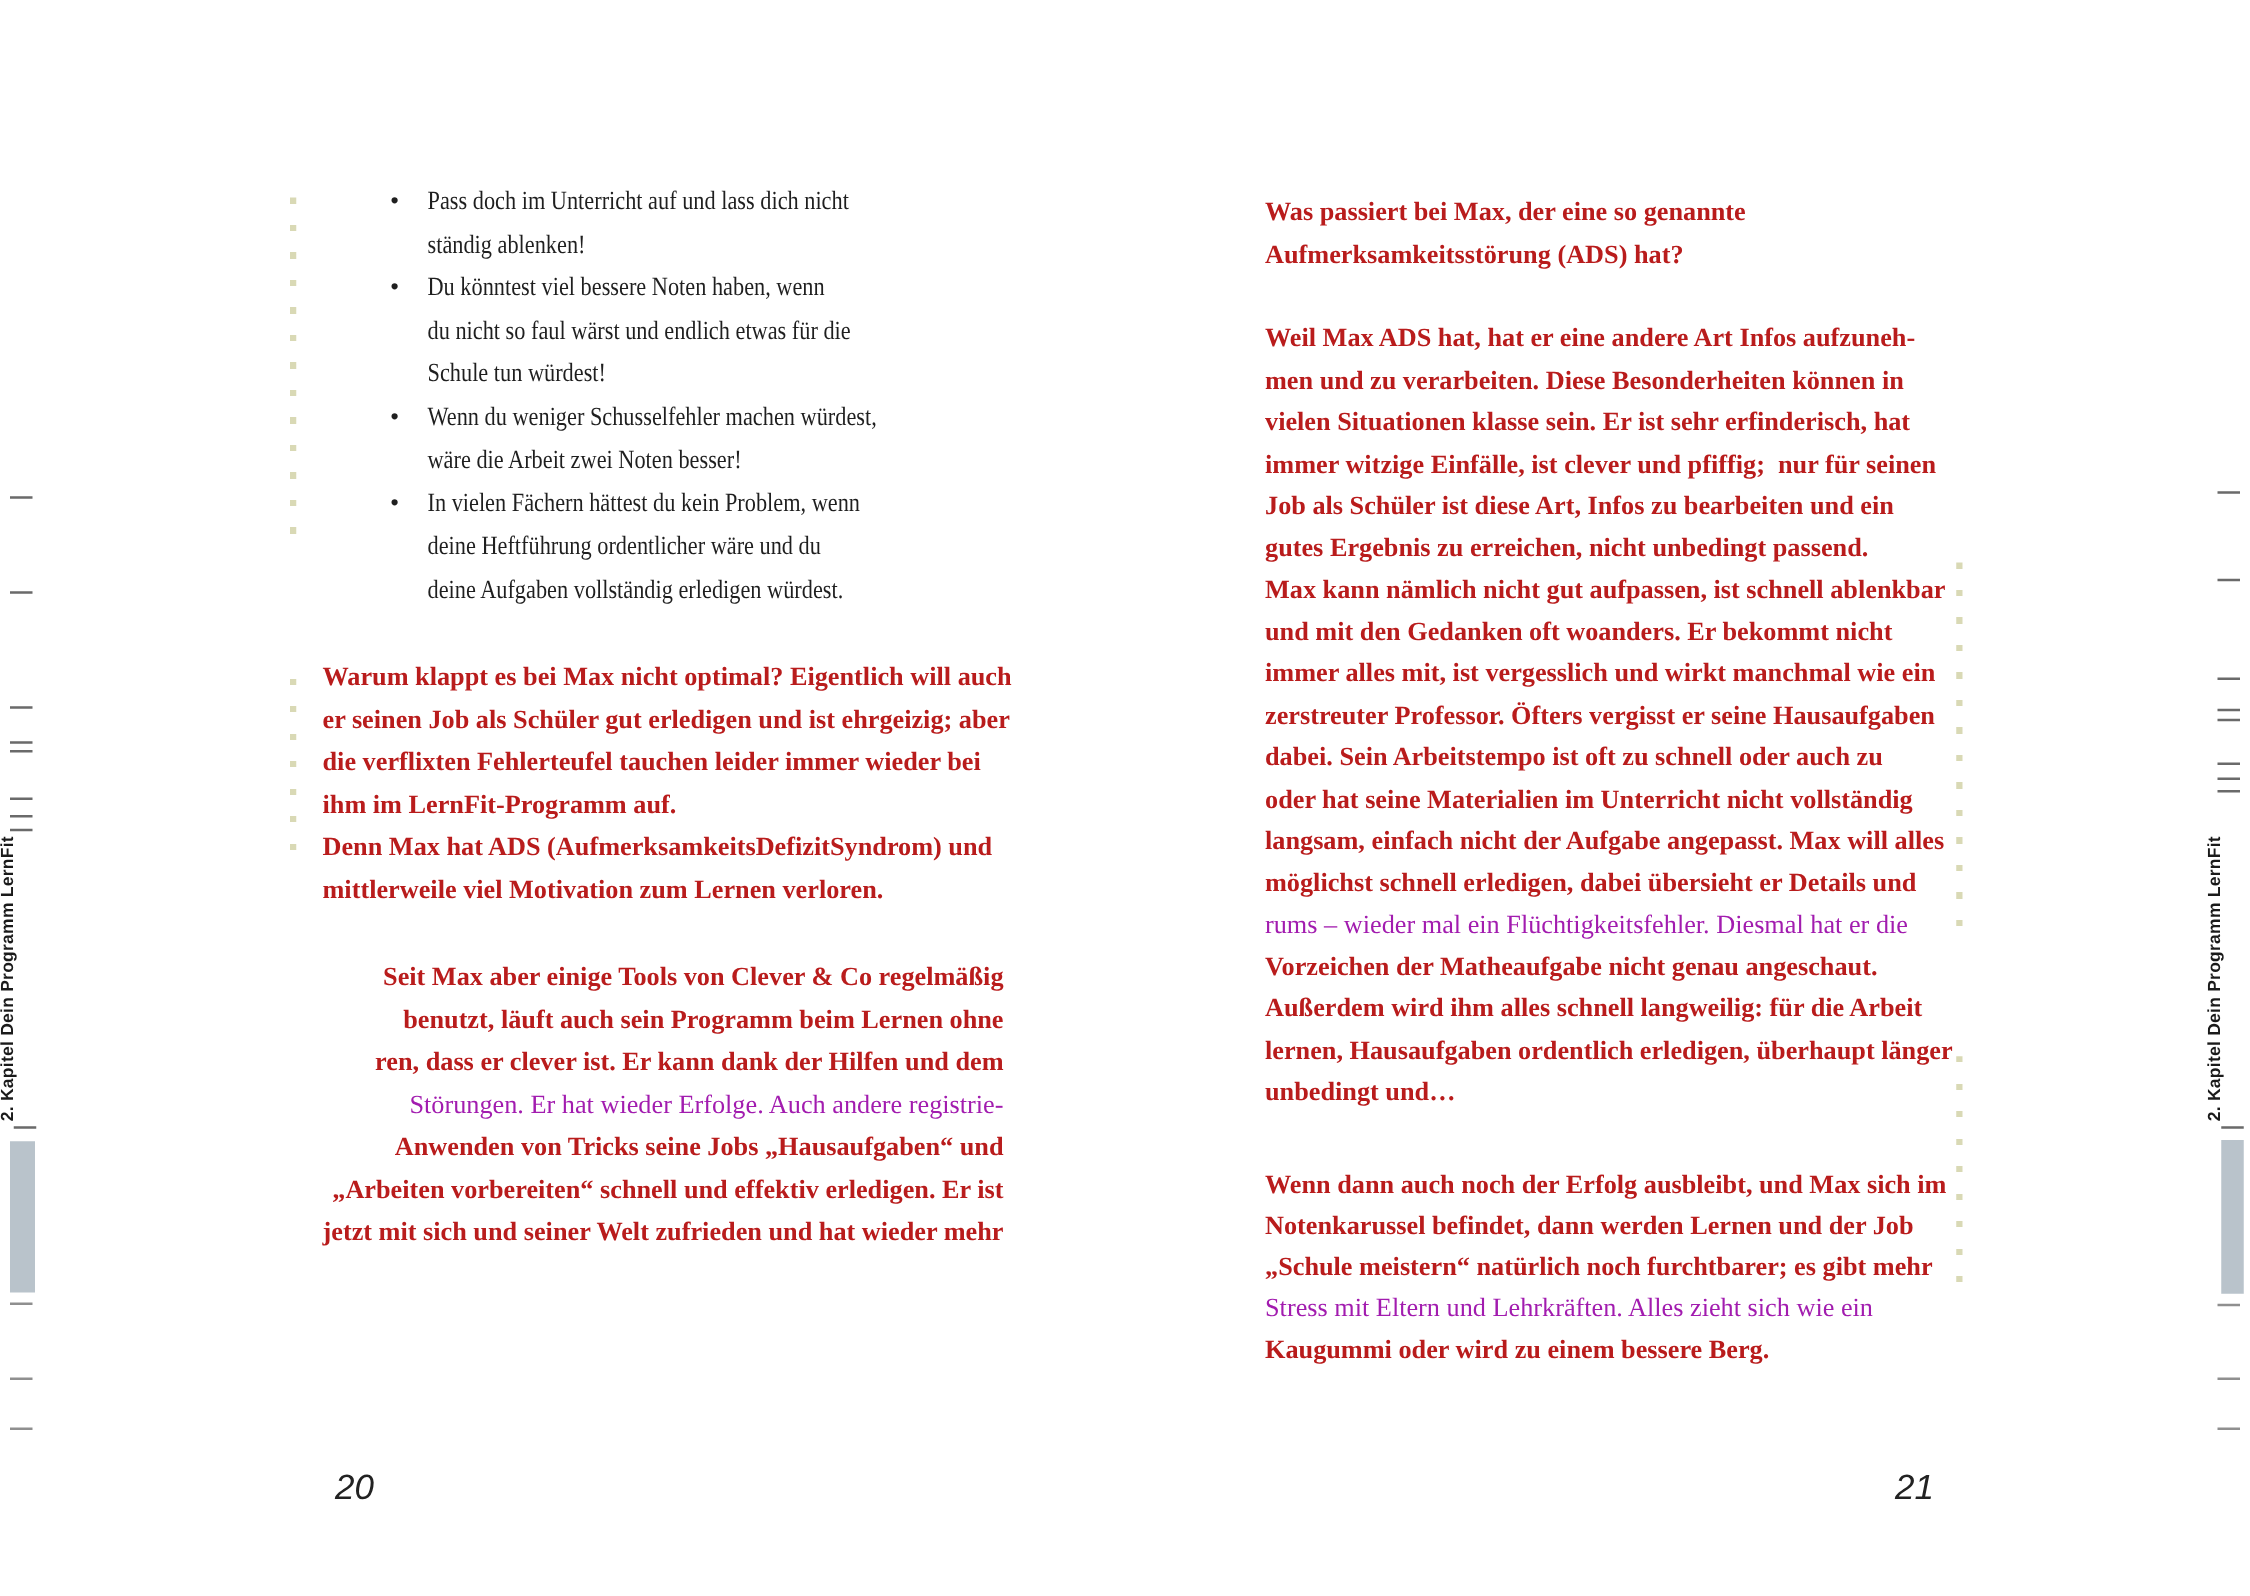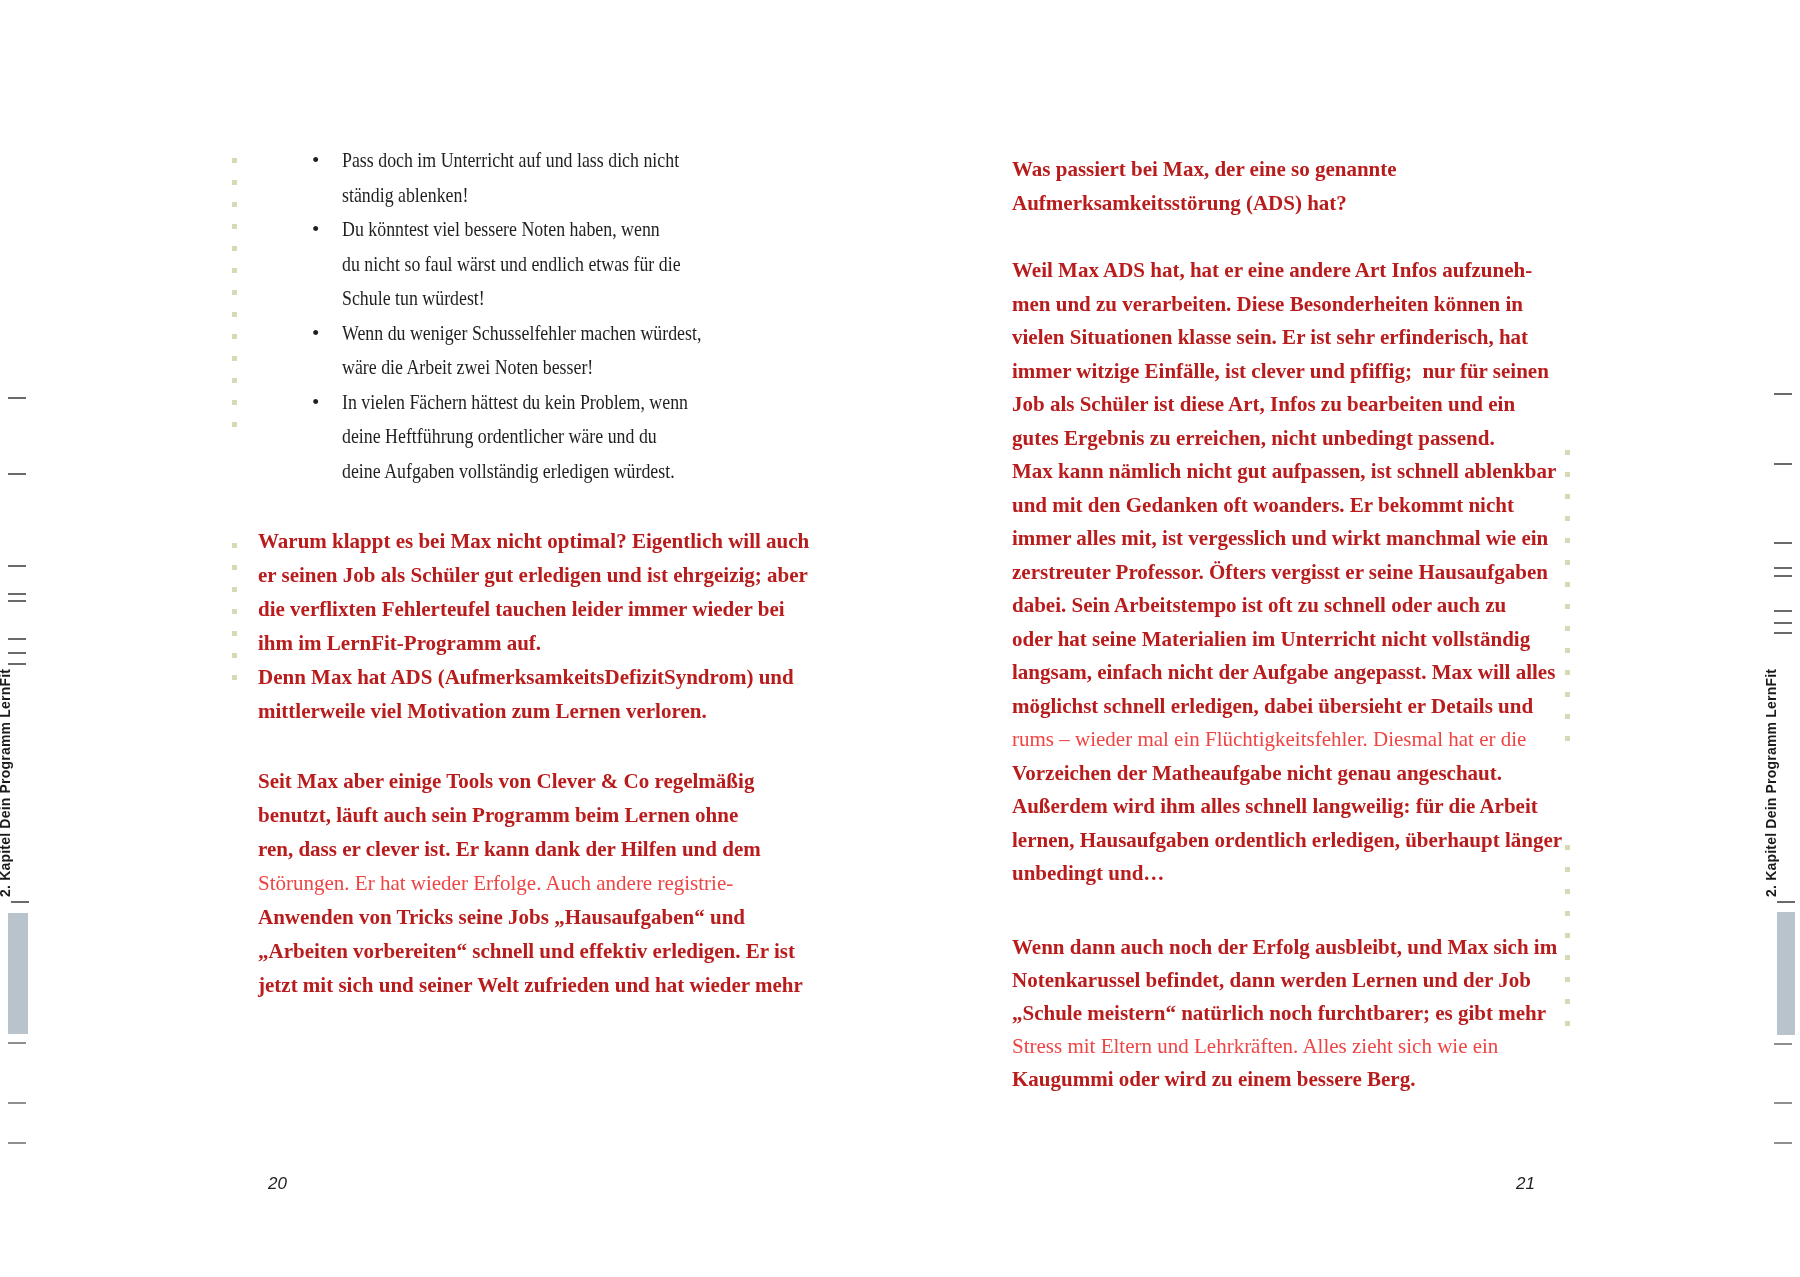--- a/index.html
+++ b/index.html
@@ -16,21 +16,21 @@
     white-space:pre;
     transform-origin:0 50%;
     font-size:21px;
   }
   .lh-left  .line{height:34px;line-height:34px;}
   .lh-blt   .line{height:34.5px;line-height:34.5px;}
   .lh-right .line{height:33.5px;line-height:33.5px;}
   .lh-rbot  .line{height:33px;line-height:33px;}
   .scale-blt  .b-text{transform:scaleX(0.85);}
   .w-bold{font-weight:700;color:#b91c1c;}
-  .w-light{font-weight:400;color:#ef4444;}
+  .w-light{font-weight:400;color:#a21caf;}
   .w-normal{font-weight:400;color:#1f1f1f;}
   .b-row{display:flex;}
   .b-marker{
     width:30px;flex:0 0 30px;
     font-size:21px;
   }
   .b-text{display:inline-block;transform-origin:0 50%;}
   .dots{
     position:absolute;width:5px;
     background-image:repeating-linear-gradient(to bottom,#d9d9b5 0 5px,transparent 5px 22px);
@@ -40,21 +40,21 @@
   .tab-bar{position:absolute;width:20px;background:#b9c3cb;}
   .vlabel{
     position:absolute;height:16px;line-height:16px;white-space:nowrap;
     font-family:"Liberation Sans",sans-serif;font-weight:700;font-size:14px;color:#1a1a1a;
     transform:rotate(-90deg);transform-origin:0 100%;
     letter-spacing:0.2px;
   }
   .pagenum{
     position:absolute;
     font-family:"Liberation Sans",sans-serif;
-    font-style:italic;font-size:17px;color:#222;
+    font-style:italic;font-size:28px;color:#222;
   }
 </style>
 </head>
 <body>
 
 <div class="block lh-blt scale-blt" style="left:312px;top:143px;">
     <div class="b-row line w-normal"><span class="b-marker">•</span><span class="b-text">Pass doch im Unterricht auf und lass dich nicht</span></div>
     <div class="b-row line w-normal"><span class="b-marker"></span><span class="b-text">ständig ablenken!</span></div>
     <div class="b-row line w-normal"><span class="b-marker">•</span><span class="b-text">Du könntest viel bessere Noten haben, wenn</span></div>
     <div class="b-row line w-normal"><span class="b-marker"></span><span class="b-text">du nicht so faul wärst und endlich etwas für die</span></div>
@@ -68,21 +68,21 @@
 
 <div class="block lh-left scale-para" style="left:258px;top:524px;">
     <div class="line w-bold">Warum klappt es bei Max nicht optimal? Eigentlich will auch</div>
     <div class="line w-bold">er seinen Job als Schüler gut erledigen und ist ehrgeizig; aber</div>
     <div class="line w-bold">die verflixten Fehlerteufel tauchen leider immer wieder bei</div>
     <div class="line w-bold">ihm im LernFit-Programm auf.</div>
     <div class="line w-bold">Denn Max hat ADS (AufmerksamkeitsDefizitSyndrom) und</div>
     <div class="line w-bold">mittlerweile viel Motivation zum Lernen verloren.</div>
   </div>
 
-<div class="block lh-left scale-para" style="left:258px;top:764px;">
+<div class="block lh-left scale-para" style="left:258px;top:764px;text-align:right;">
     <div class="line w-bold">Seit Max aber einige Tools von Clever &amp; Co regelmäßig</div>
     <div class="line w-bold">benutzt, läuft auch sein Programm beim Lernen ohne</div>
     <div class="line w-bold">ren, dass er clever ist. Er kann dank der Hilfen und dem</div>
     <div class="line w-light">Störungen. Er hat wieder Erfolge. Auch andere registrie-</div>
     <div class="line w-bold">Anwenden von Tricks seine Jobs „Hausaufgaben“ und</div>
     <div class="line w-bold">„Arbeiten vorbereiten“ schnell und effektiv erledigen. Er ist</div>
     <div class="line w-bold">jetzt mit sich und seiner Welt zufrieden und hat wieder mehr</div>
   </div>
 
 <div class="pagenum" style="left:268px;top:1174px;">20</div>

